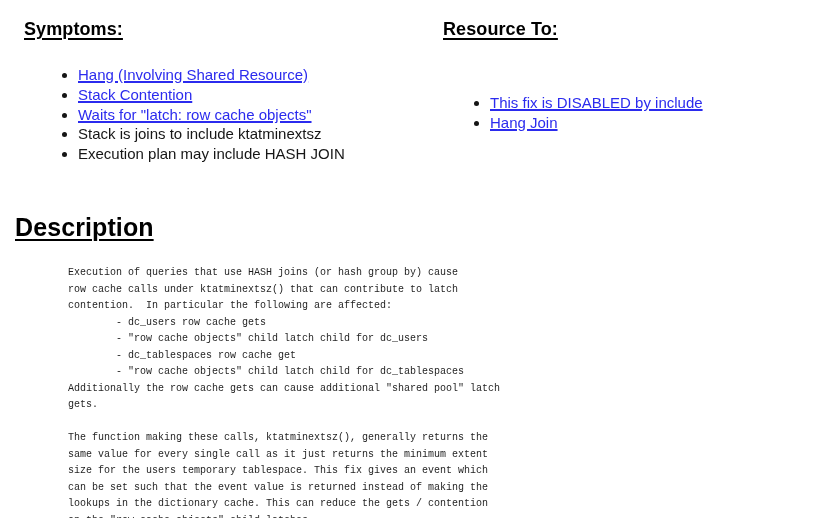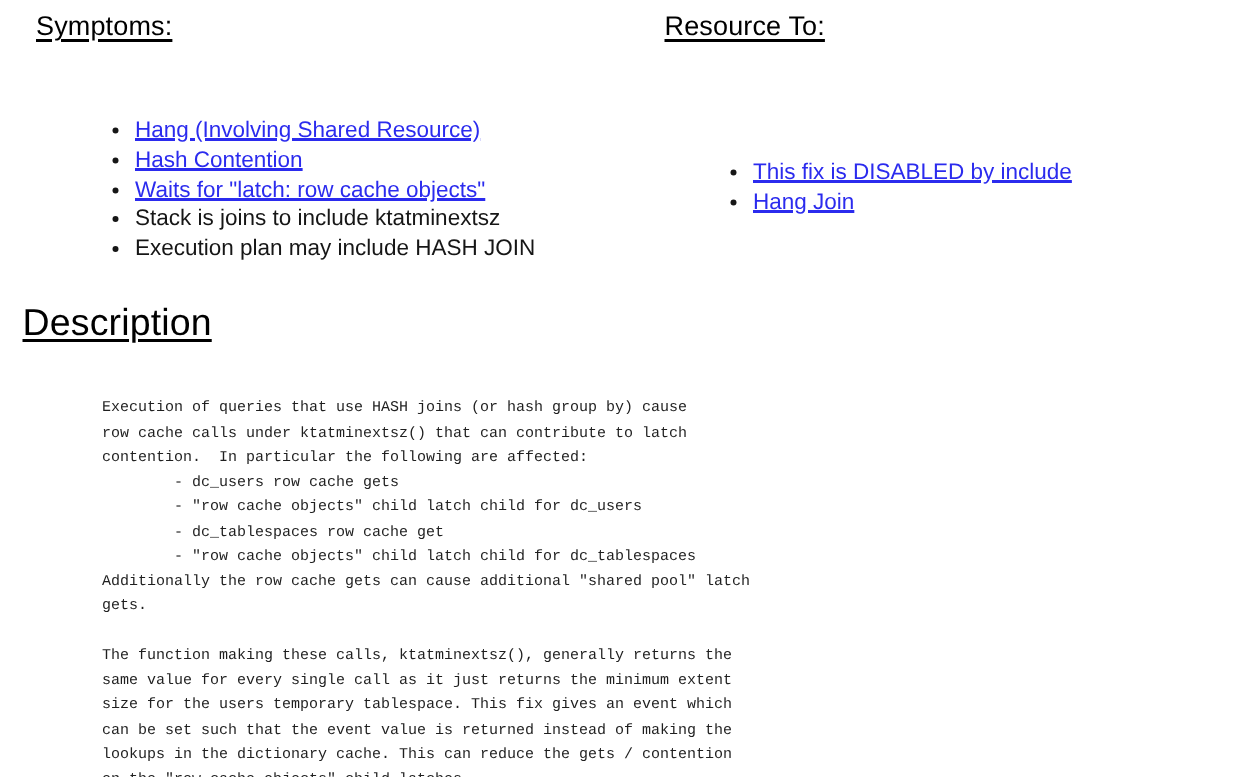--- a/index.html
+++ b/index.html
@@ -8,36 +8,37 @@
     width: 830px;
     height: 518px;
     position: relative;
     font-family: "Liberation Sans", sans-serif;
     color: #111111;
     overflow: hidden;
   }
   .section-heading {
     position: absolute;
     font-size: 18px;
-    font-weight: normal;
+    font-weight: bold;
     color: #000000;
     text-decoration: underline;
     text-decoration-thickness: 2px;
     text-underline-offset: 3px;
     letter-spacing: 0.1px;
+    margin-top: 12px;
   }
   #symptoms-heading { left: 24px; top: 7px; }
   #related-heading  { left: 443px; top: 7px; }
   #description-heading { left: 15px; top: 201px; font-size: 25px; }
 
   ul.bullet-list {
     position: absolute;
     list-style: disc outside;
     padding-left: 17px;
-    margin: 12px;
+    margin: 0;
   }
   #symptoms-list { left: 61px; top: 65px; width: 360px; }
   #related-list  { left: 473px; top: 93px; width: 320px; }
   ul.bullet-list li {
     font-size: 15px;
     line-height: 19.8px;
     color: #161616;
   }
   a.doc-link, span.doc-link {
     color: #2b2bee;
@@ -62,21 +63,21 @@
 
 <h2 id="symptoms-heading" class="section-heading">Symptoms:</h2>
 
 <h2 id="related-heading" class="section-heading">Resource To:</h2>
 
 <ul id="symptoms-list" class="bullet-list">
   <li>
     <a class="doc-link">Hang (Involving Shared Resource)</a>
   </li>
   <li>
-    <a class="doc-link">Hash Contention</a>
+    <a class="doc-link">Stack Contention</a>
   </li>
   <li>
     <a class="doc-link">Waits for "latch: row cache objects"</a>
   </li>
   <li>
     <span>Stack is joins to include ktatminextsz</span>
   </li>
   <li>
     <span>Execution plan may include HASH JOIN</span>
   </li>

